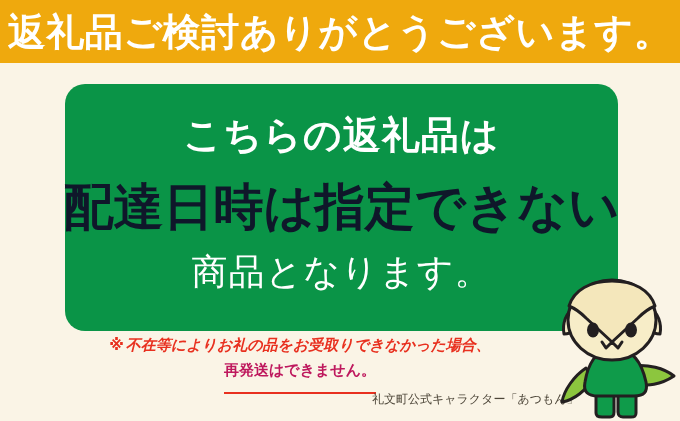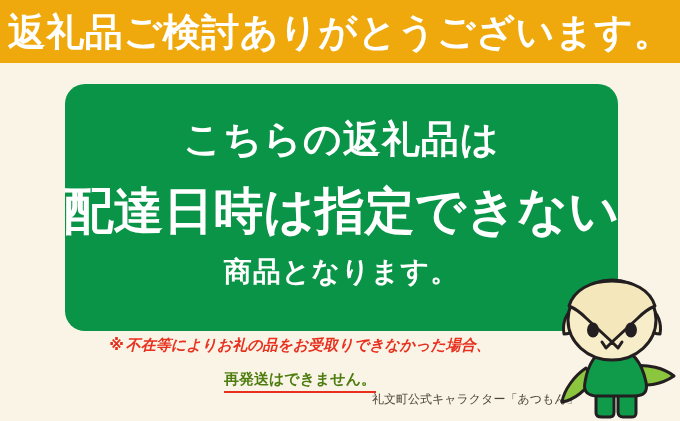--- a/index.html
+++ b/index.html
@@ -69,30 +69,30 @@
   }
   .line-top {
     color: #ffffff;
     font-size: 38px;
     font-weight: bold;
     margin-top: 6px;
     margin-bottom: 28px;
     letter-spacing: 1px;
   }
   .line-highlight {
-    color: #ffffff;
+    color: #0f172a;
     font-size: 50px;
     font-weight: bold;
     margin-bottom: 22px;
     letter-spacing: 0px;
   }
   .line-bottom {
     color: #ffffff;
-    font-size: 28px;
-    font-weight: bold;
+    font-size: 36px;
+    font-weight: normal;
     letter-spacing: 1px;
     margin-bottom: 12px;
   }
 
   
   .note-block {
     position: absolute;
     left: 65px;
     top: 336px;
     width: 470px;
@@ -105,27 +105,27 @@
     line-height: 1.25;
     white-space: nowrap;
     font-style: italic;
   }
   .note-mark {
     font-weight: bold;
     padding-right: 2px;
   }
   .note-line-2 {
     display: inline-block;
-    margin-top: 15px;
-    color: #4d7c0f;
+    margin-top: 6px;
+    color: #be185d;
     font-size: 15px;
     font-weight: bold;
     line-height: 1.25;
     border-bottom: 2px solid #e8301f;
-    padding-bottom: 2px;
+    padding-bottom: 12px;
     white-space: nowrap;
   }
 
   
   .mascot-credit {
     position: absolute;
     left: 372px;
     top: 392px;
     width: 190px;
     text-align: right;

